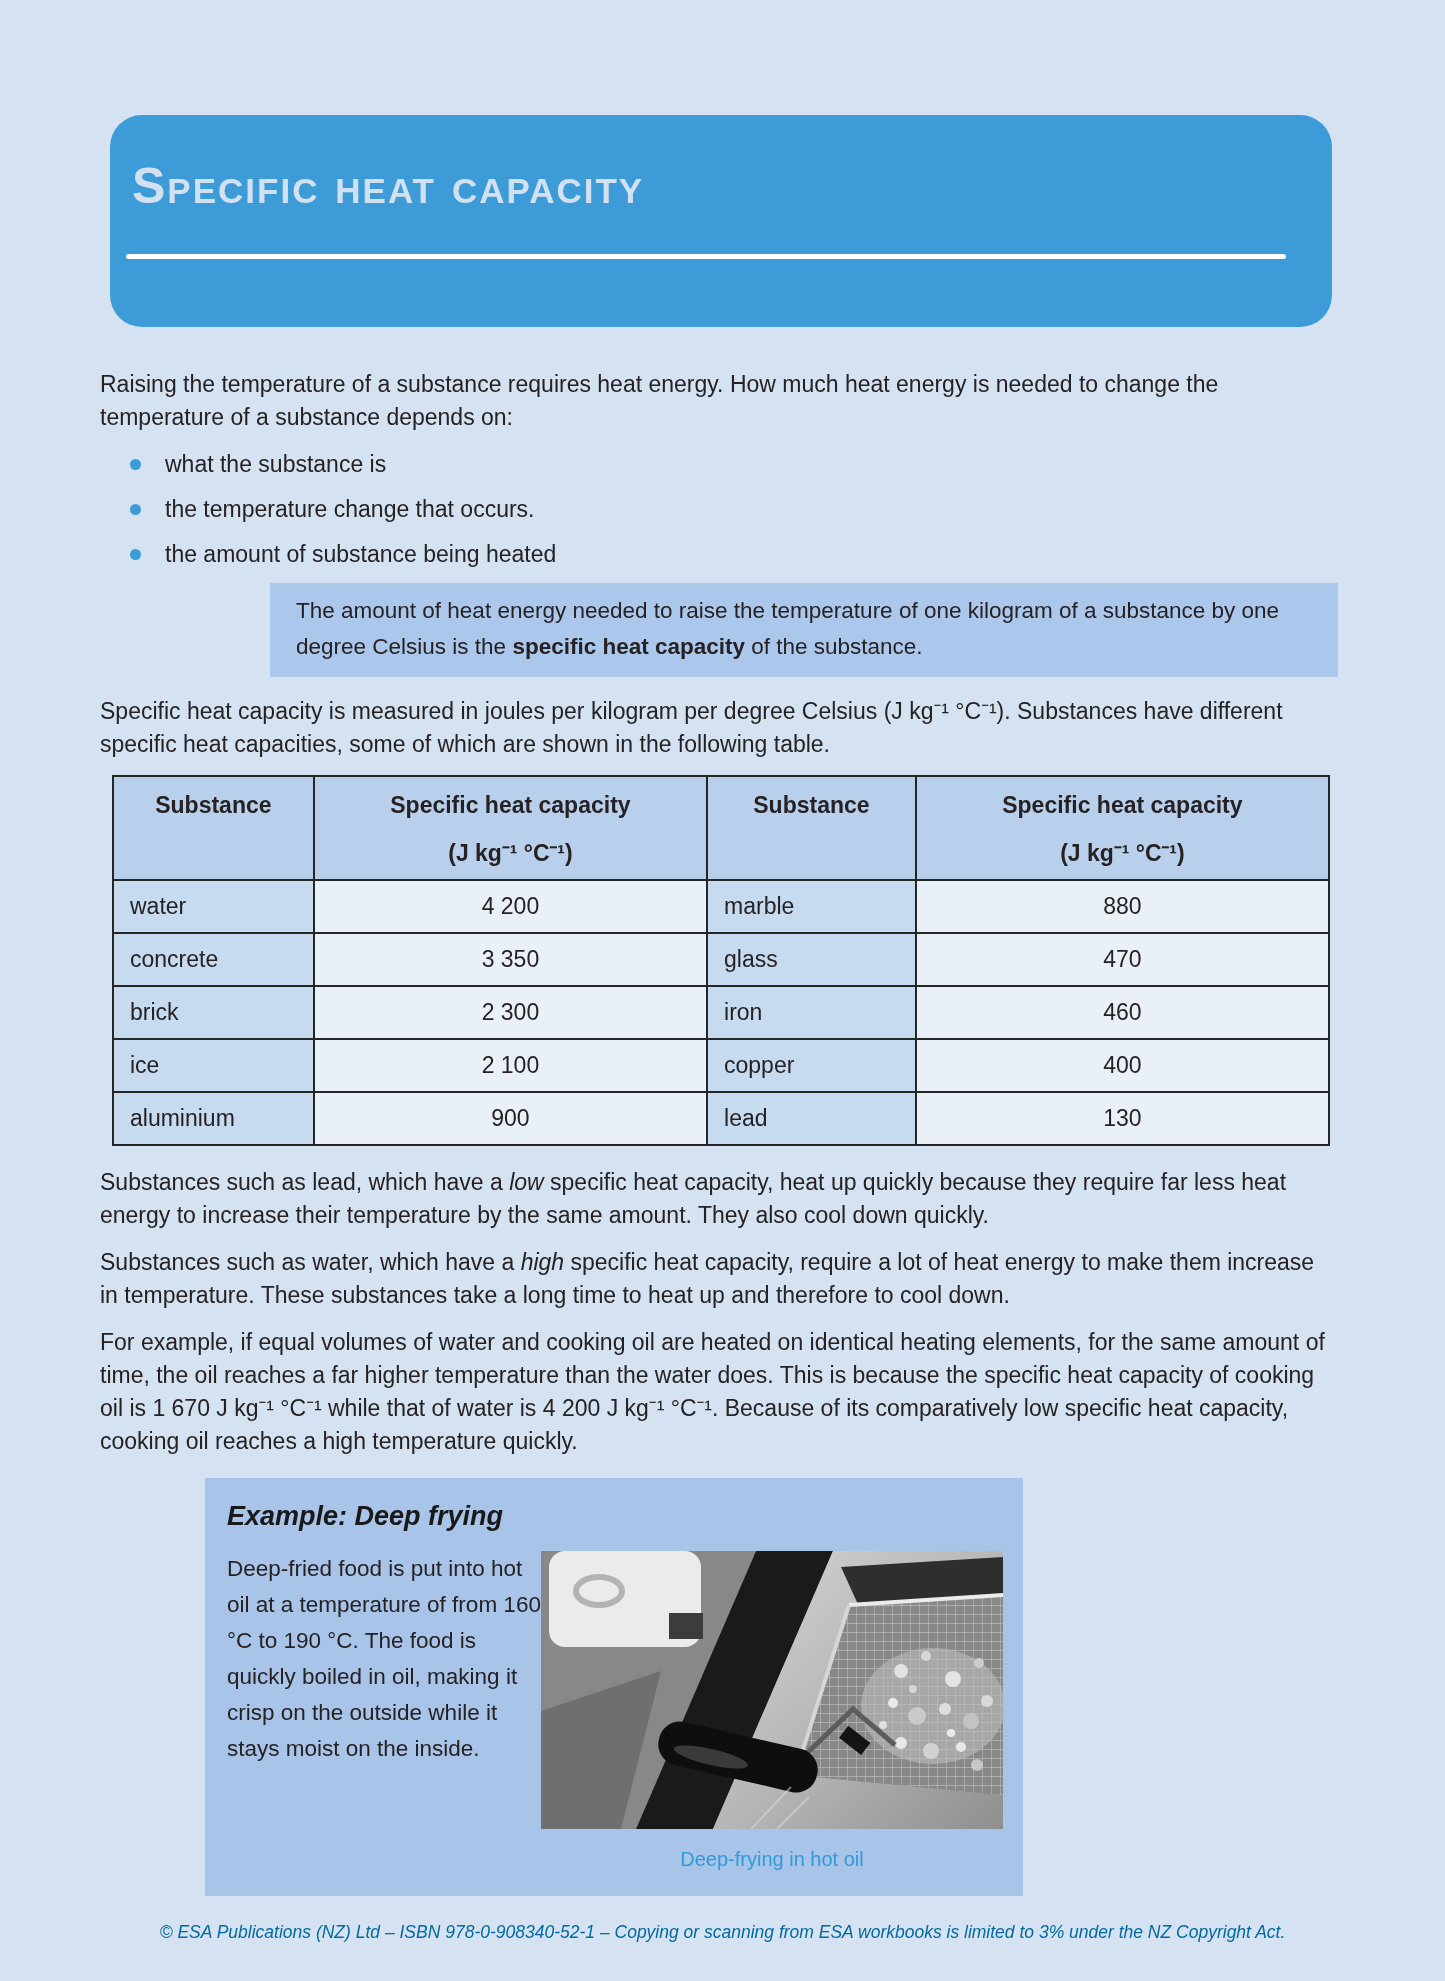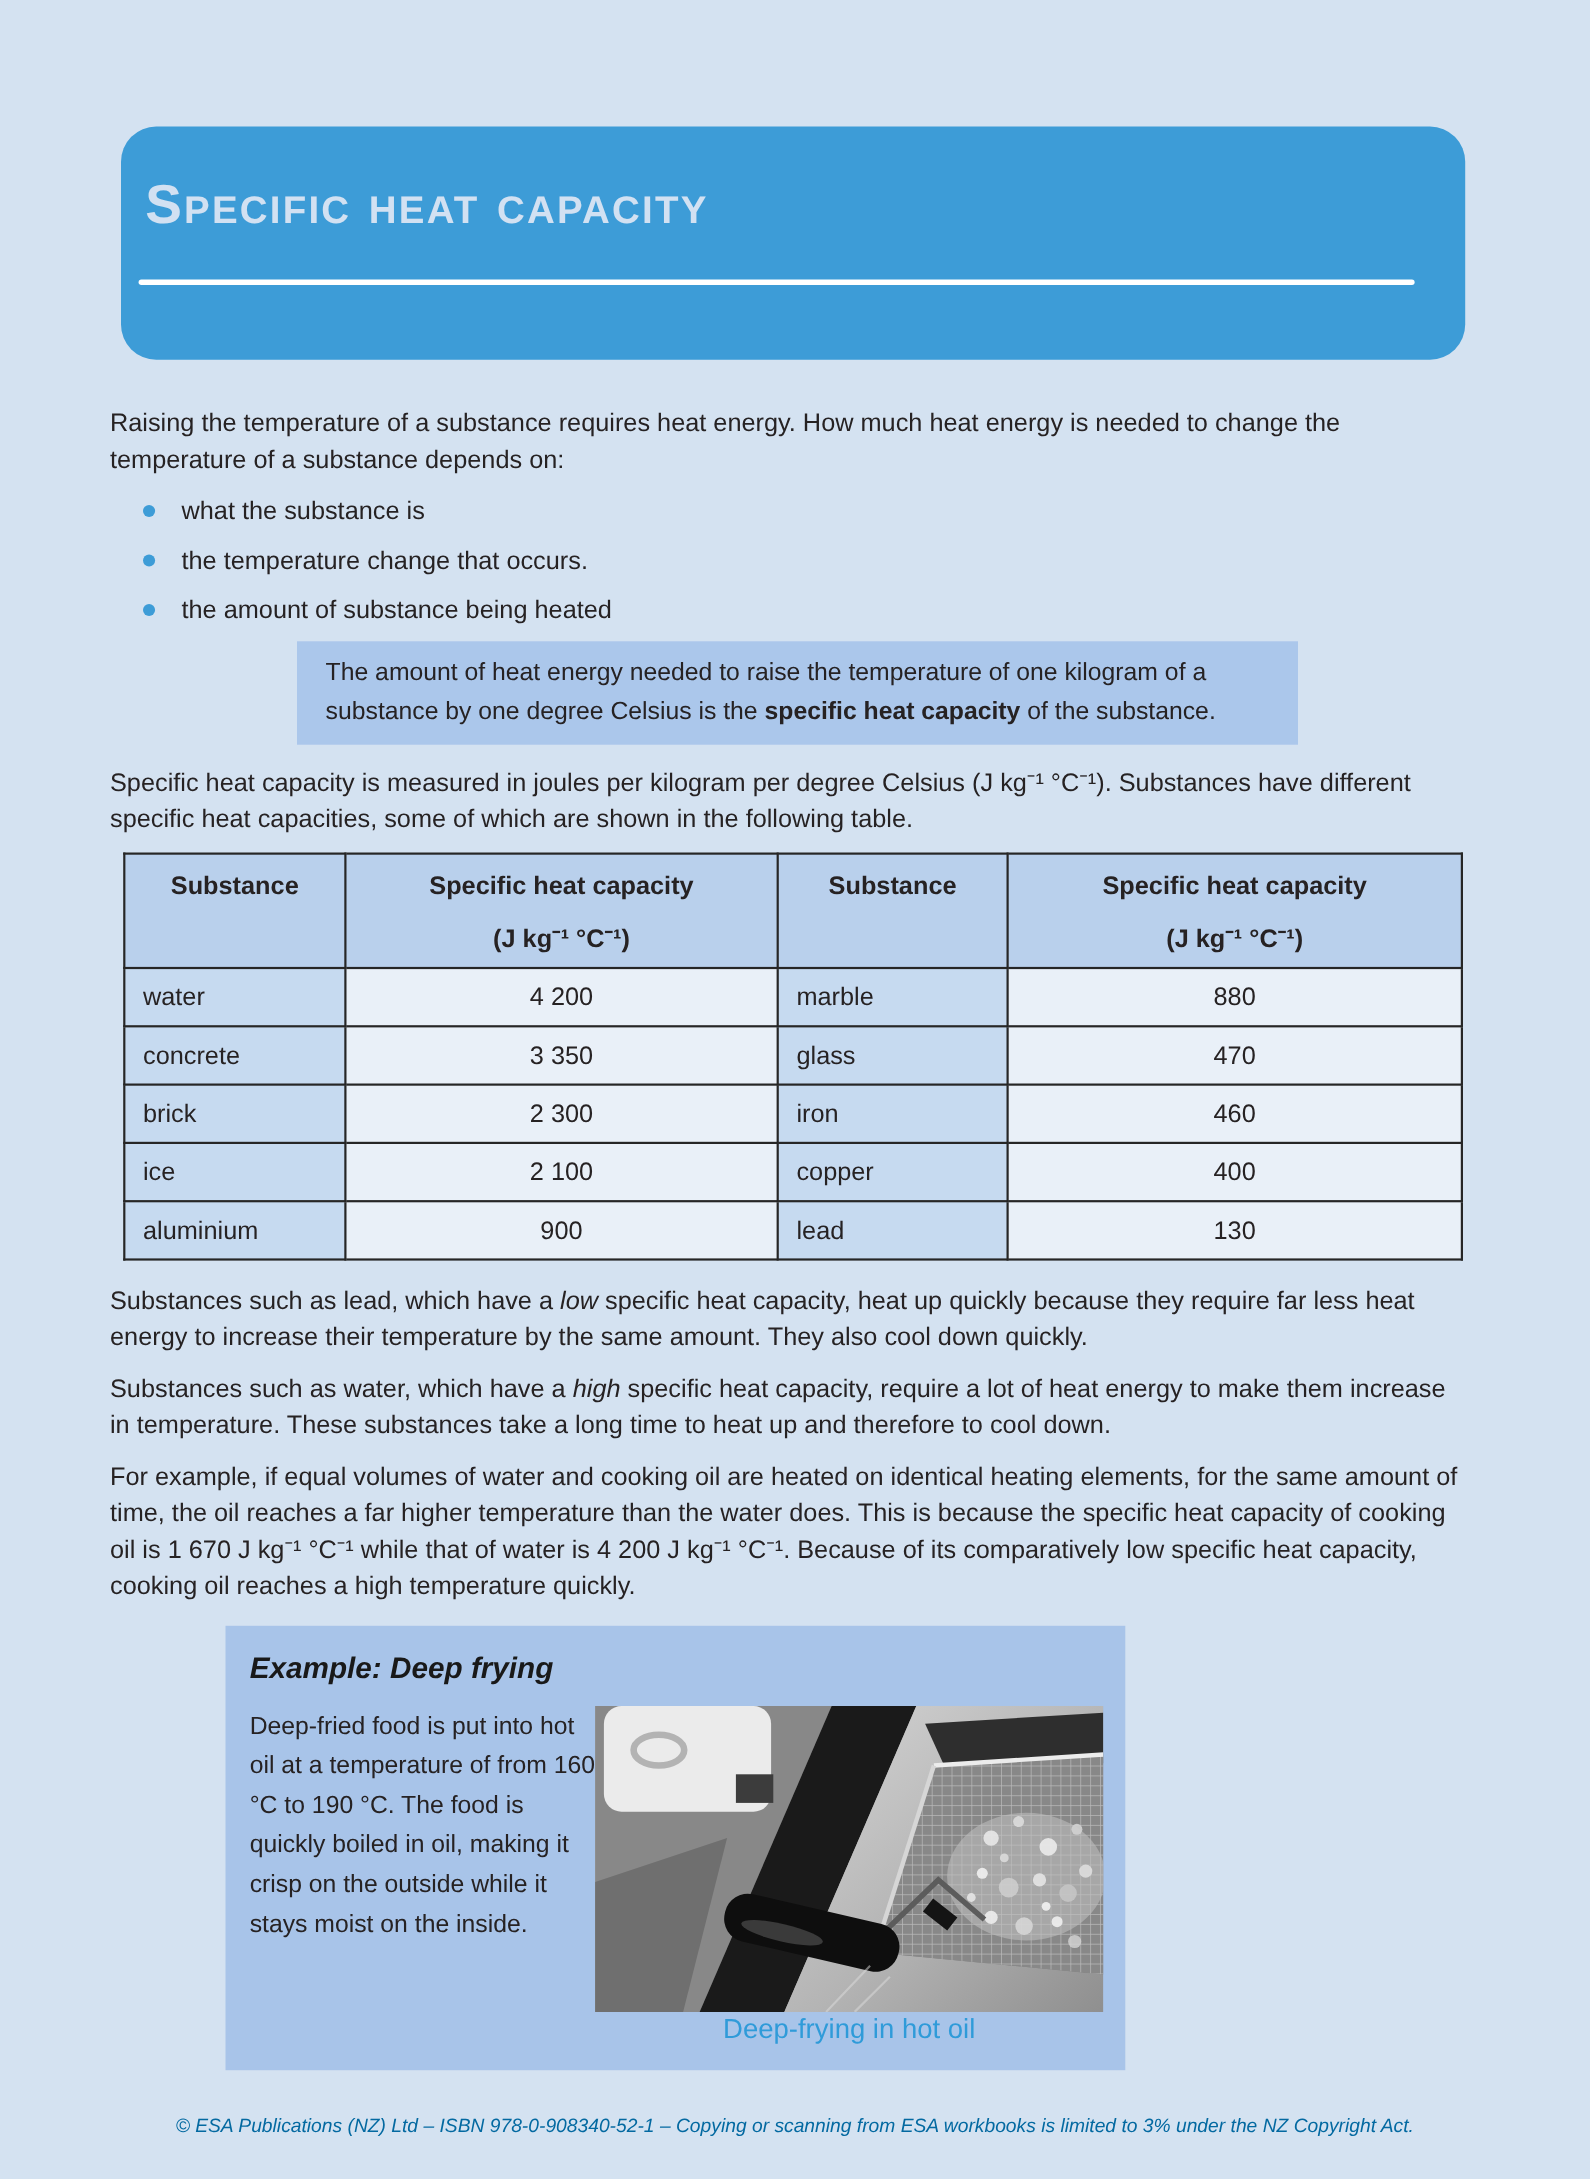--- a/index.html
+++ b/index.html
@@ -38,21 +38,21 @@
   
   .bullets{list-style:none;margin:2px 0 12px 0;padding:0;}
   .bullets li{position:relative;padding-left:65px;margin-bottom:12px;}
   .dot{
     position:absolute;left:30px;top:11px;
     width:11px;height:11px;border-radius:50%;background:#3d9cd7;
   }
   
   .definition{
     margin:6px 0 18px 170px;
-    width:910px;box-sizing:border-box;
+    width:1068px;box-sizing:border-box;
     background:#abc7eb;
     padding:10px 26px 12px 26px;
   }
   .definition p{margin:0;font-size:22.5px;line-height:36px;}
   
   table.shc{
     border-collapse:collapse;
     margin:6px 0 20px 12px;
     width:1218px;
     font-size:23px;
@@ -75,22 +75,22 @@
   }
   .example h2{
     margin:0 0 18px 0;
     font-size:27px;font-style:italic;font-weight:bold;color:#191919;
   }
   .example-row{display:flex;justify-content:space-between;}
   .example-body{width:452px;font-size:22.5px;line-height:36px;margin:0;}
   .example figure{margin:0;width:462px;}
   .photo{display:block;width:462px;height:278px;}
   figcaption{
-    text-align:center;
-    color:#2f9bd9;font-size:25px;
+    text-align:center;margin-top:14px;
+    color:#2f9bd9;font-size:20px;
   }
   
   .page-footer{
     position:absolute;left:0;top:1922px;width:100%;
     text-align:center;
   }
   .page-footer p{
     margin:0;font-style:italic;font-size:17.5px;color:#0369a1;
   }
 </style>

